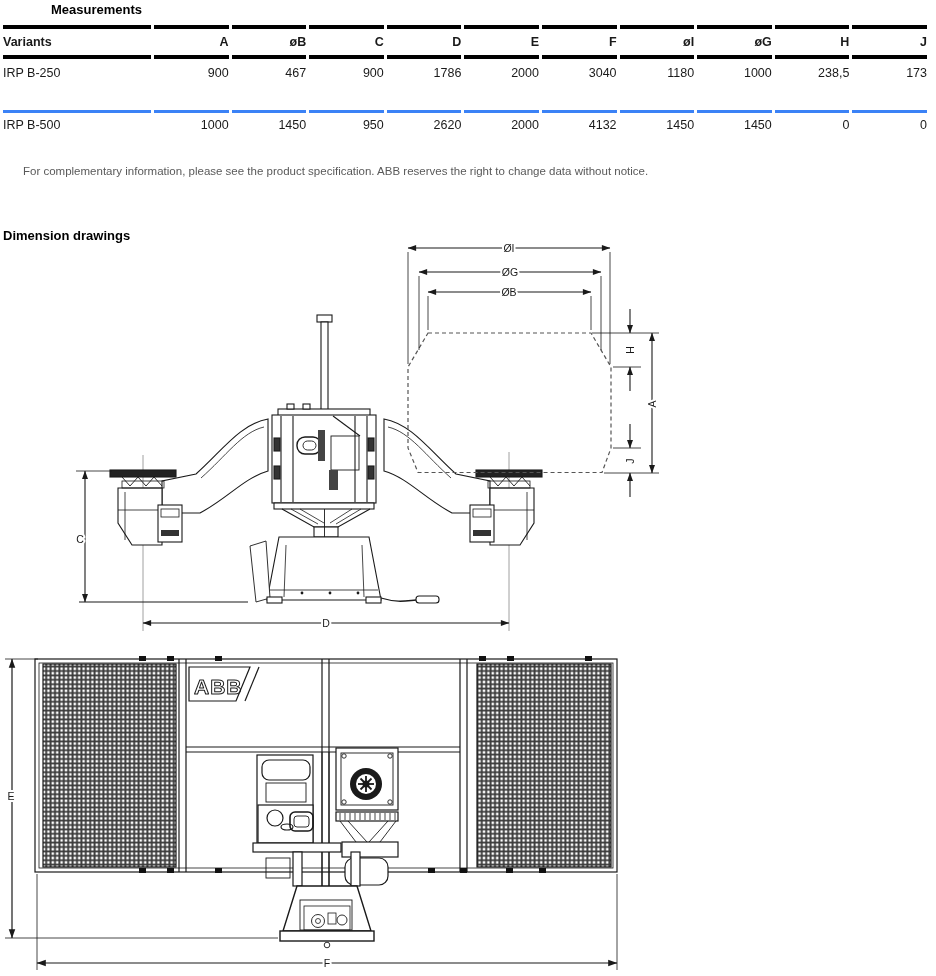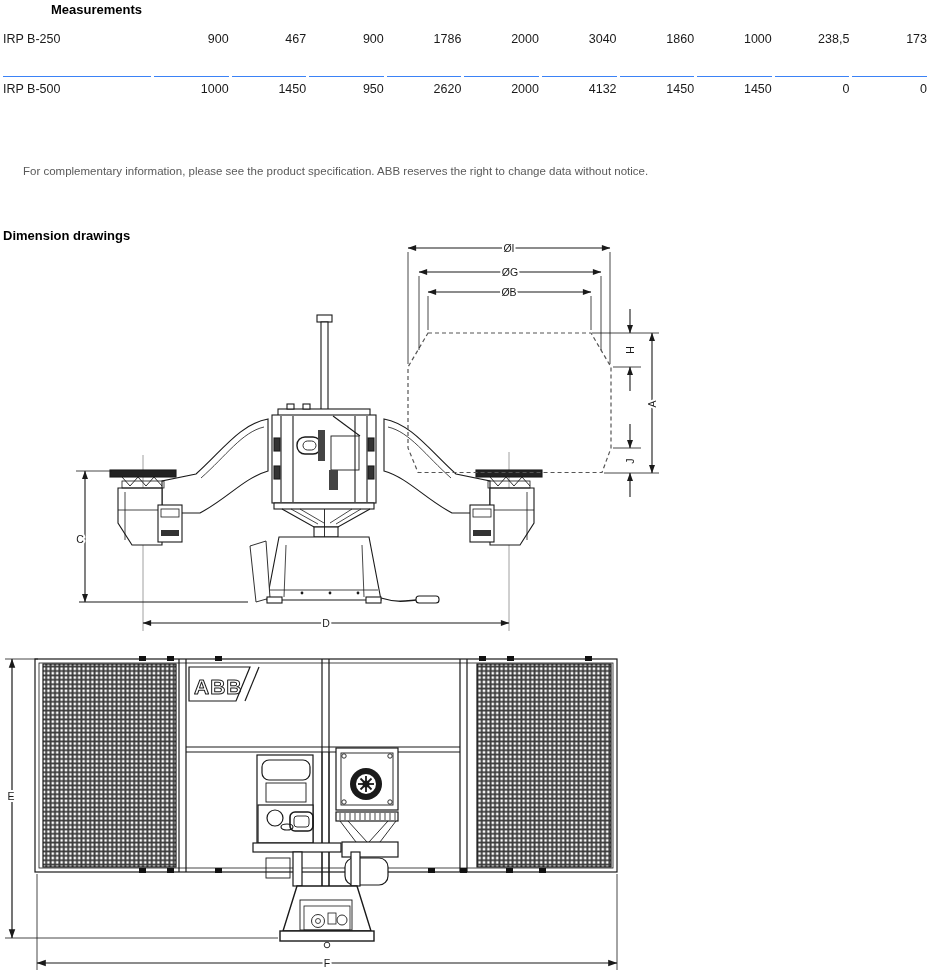--- a/index.html
+++ b/index.html
@@ -8,21 +8,21 @@
   #t-measure{top:2px;margin-left:48px;}
   #t-dim{top:228px;text-align:center;}
   #note{position:absolute;left:3px;top:165px;font-size:11.5px;color:#595959;margin-left:20px;}
   table{position:absolute;left:0;top:25px;width:930px;border-collapse:separate;border-spacing:3px 0;table-layout:fixed;font-size:12.5px;}
   th,td{padding:0;vertical-align:bottom;}
   th{font-weight:bold;text-align:right;border-top:4px solid #000;border-bottom:4px solid #000;padding:6px 0 6px;}
   th.first,td.first{text-align:left;}
   td{text-align:right;}
   tr.r0 td{padding:7px 0 5px;}
   tr.spacer td{height:25px;border:none;}
-  tr.r1 td,tr.r2 td{border-top:1px solid #3b82f6;padding:5px 0 5px;}
+  tr.r1 td,tr.r2 td{border-top:3px solid #3b82f6;padding:5px 0 5px;}
   tr.r2 td{border-bottom:3px solid #000;}
   svg{position:absolute;left:0;top:236px;}
   svg text{font-family:"Liberation Sans",sans-serif;font-size:10.5px;fill:#1a1a1a;paint-order:stroke;stroke:#fff;stroke-width:4px;stroke-linejoin:round;}
   svg text.logo{font-size:21px;font-weight:bold;letter-spacing:1px;fill:none;stroke:#1a1a1a;stroke-width:1px;paint-order:normal;}
 </style>
 </head>
 <body>
 
 <div class="title" id="t-measure">Measurements</div>
 
@@ -34,29 +34,42 @@
       <col>
       <col>
       <col>
       <col>
       <col>
       <col>
       <col>
       <col>
   </colgroup>
   <tbody>
+      <tr>
+    <th class="first">Variants</th>
+    <th>A</th>
+    <th>øB</th>
+    <th>C</th>
+    <th>D</th>
+    <th>E</th>
+    <th>F</th>
+    <th>øI</th>
+    <th>øG</th>
+    <th>H</th>
+    <th>J</th>
+  </tr>
   <tr class="r0">
     <td class="first">IRP B-250</td>
     <td>900</td>
     <td>467</td>
     <td>900</td>
     <td>1786</td>
     <td>2000</td>
     <td>3040</td>
-    <td>1860</td>
+    <td>1180</td>
     <td>1000</td>
     <td>238,5</td>
     <td>173</td>
   </tr>
   <tr class="spacer">
         <td class="first"></td>
         <td></td>
         <td></td>
         <td></td>
         <td></td>

